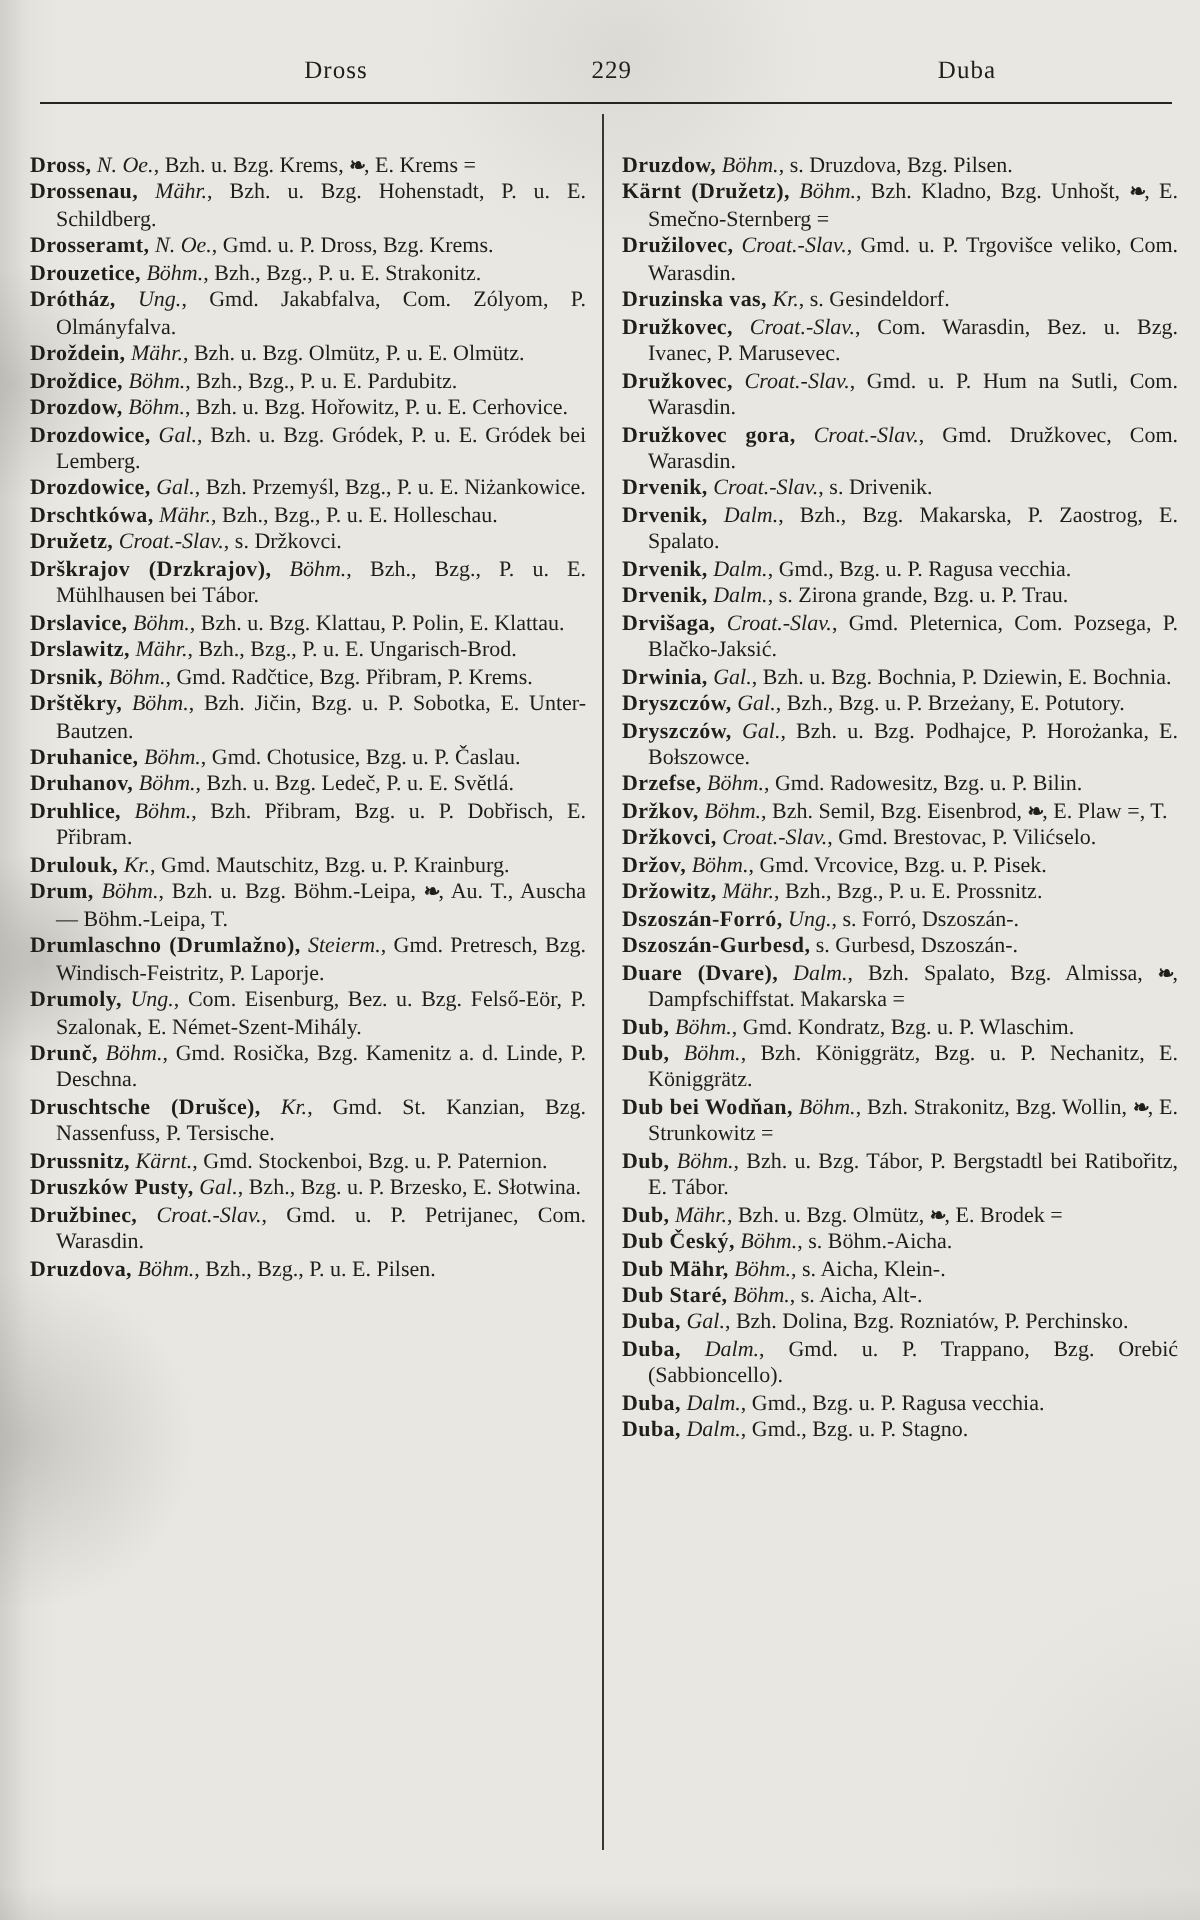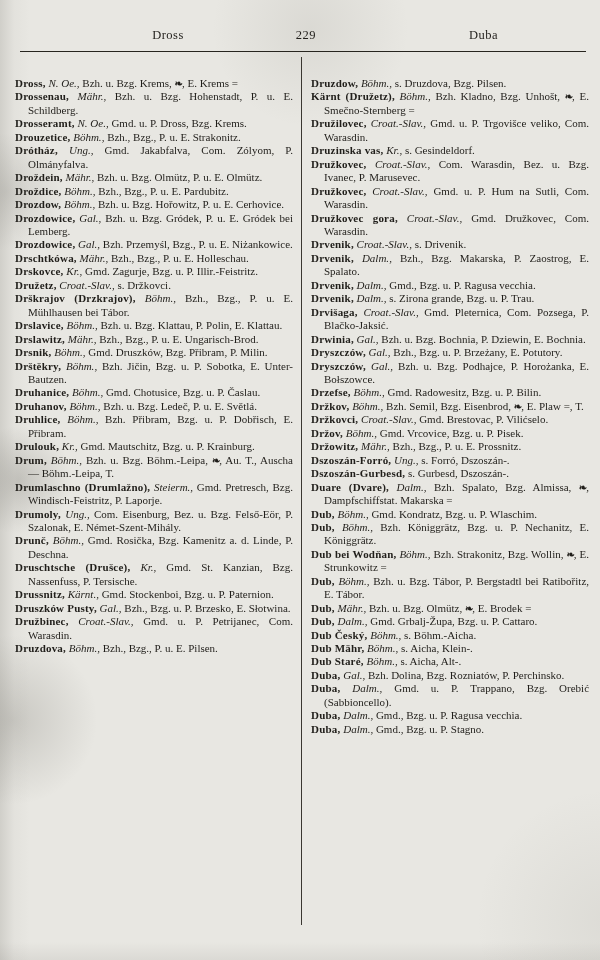--- a/index.html
+++ b/index.html
@@ -61,26 +61,25 @@
         <p class="entry"><b>Drossenau,</b> <i>Mähr.</i><span>, Bzh. u. Bzg. Hohenstadt, P. u. E. Schildberg.</span></p>
         <p class="entry"><b>Drosseramt,</b> <i>N. Oe.</i><span>, Gmd. u. P. Dross, Bzg. Krems.</span></p>
         <p class="entry"><b>Drouzetice,</b> <i>Böhm.</i><span>, Bzh., Bzg., P. u. E. Strakonitz.</span></p>
         <p class="entry"><b>Drótház,</b> <i>Ung.</i><span>, Gmd. Jakabfalva, Com. Zólyom, P. Olmányfalva.</span></p>
         <p class="entry"><b>Droždein,</b> <i>Mähr.</i><span>, Bzh. u. Bzg. Olmütz, P. u. E. Olmütz.</span></p>
         <p class="entry"><b>Droždice,</b> <i>Böhm.</i><span>, Bzh., Bzg., P. u. E. Pardubitz.</span></p>
         <p class="entry"><b>Drozdow,</b> <i>Böhm.</i><span>, Bzh. u. Bzg. Hořowitz, P. u. E. Cerhovice.</span></p>
         <p class="entry"><b>Drozdowice,</b> <i>Gal.</i><span>, Bzh. u. Bzg. Gródek, P. u. E. Gródek bei Lemberg.</span></p>
         <p class="entry"><b>Drozdowice,</b> <i>Gal.</i><span>, Bzh. Przemyśl, Bzg., P. u. E. Niżankowice.</span></p>
         <p class="entry"><b>Drschtkówa,</b> <i>Mähr.</i><span>, Bzh., Bzg., P. u. E. Holleschau.</span></p>
-        <p class="entry"><b>Drskovce,</b> <i>Kr.</i><span>, Gmd. Zagurje, Bzg. u. P. Illir.-Feistritz.</span></p>
         <p class="entry"><b>Družetz,</b> <i>Croat.-Slav.</i><span>, s. Držkovci.</span></p>
         <p class="entry"><b>Drškrajov (Drzkrajov),</b> <i>Böhm.</i><span>, Bzh., Bzg., P. u. E. Mühlhausen bei Tábor.</span></p>
         <p class="entry"><b>Drslavice,</b> <i>Böhm.</i><span>, Bzh. u. Bzg. Klattau, P. Polin, E. Klattau.</span></p>
         <p class="entry"><b>Drslawitz,</b> <i>Mähr.</i><span>, Bzh., Bzg., P. u. E. Ungarisch-Brod.</span></p>
-        <p class="entry"><b>Drsnik,</b> <i>Böhm.</i><span>, Gmd. Druszków, Bzg. Přibram, P. Milin.</span></p>
+        <p class="entry"><b>Drsnik,</b> <i>Böhm.</i><span>, Gmd. Radčtice, Bzg. Přibram, P. Krems.</span></p>
         <p class="entry"><b>Drštěkry,</b> <i>Böhm.</i><span>, Bzh. Jičin, Bzg. u. P. Sobotka, E. Unter-Bautzen.</span></p>
         <p class="entry"><b>Druhanice,</b> <i>Böhm.</i><span>, Gmd. Chotusice, Bzg. u. P. Časlau.</span></p>
         <p class="entry"><b>Druhanov,</b> <i>Böhm.</i><span>, Bzh. u. Bzg. Ledeč, P. u. E. Světlá.</span></p>
         <p class="entry"><b>Druhlice,</b> <i>Böhm.</i><span>, Bzh. Přibram, Bzg. u. P. Dobřisch, E. Přibram.</span></p>
         <p class="entry"><b>Drulouk,</b> <i>Kr.</i><span>, Gmd. Mautschitz, Bzg. u. P. Krainburg.</span></p>
         <p class="entry"><b>Drum,</b> <i>Böhm.</i><span>, Bzh. u. Bzg. Böhm.-Leipa, </span><span class="posthorn">❧</span><span>, Au. T., Auscha — Böhm.-Leipa, T.</span></p>
         <p class="entry"><b>Drumlaschno (Drumlažno),</b> <i>Steierm.</i><span>, Gmd. Pretresch, Bzg. Windisch-Feistritz, P. Laporje.</span></p>
         <p class="entry"><b>Drumoly,</b> <i>Ung.</i><span>, Com. Eisenburg, Bez. u. Bzg. Felső-Eör, P. Szalonak, E. Német-Szent-Mihály.</span></p>
         <p class="entry"><b>Drunč,</b> <i>Böhm.</i><span>, Gmd. Rosička, Bzg. Kamenitz a. d. Linde, P. Deschna.</span></p>
         <p class="entry"><b>Druschtsche (Drušce),</b> <i>Kr.</i><span>, Gmd. St. Kanzian, Bzg. Nassenfuss, P. Tersische.</span></p>
@@ -111,21 +110,20 @@
         <p class="entry"><b>Držov,</b> <i>Böhm.</i><span>, Gmd. Vrcovice, Bzg. u. P. Pisek.</span></p>
         <p class="entry"><b>Držowitz,</b> <i>Mähr.</i><span>, Bzh., Bzg., P. u. E. Prossnitz.</span></p>
         <p class="entry"><b>Dszoszán-Forró,</b> <i>Ung.</i><span>, s. Forró, Dszoszán-.</span></p>
         <p class="entry"><b>Dszoszán-Gurbesd,</b><span> s. Gurbesd, Dszoszán-.</span></p>
         <p class="entry"><b>Duare (Dvare),</b> <i>Dalm.</i><span>, Bzh. Spalato, Bzg. Almissa, </span><span class="posthorn">❧</span><span>, Dampfschiffstat. Makarska =</span></p>
         <p class="entry"><b>Dub,</b> <i>Böhm.</i><span>, Gmd. Kondratz, Bzg. u. P. Wlaschim.</span></p>
         <p class="entry"><b>Dub,</b> <i>Böhm.</i><span>, Bzh. Königgrätz, Bzg. u. P. Nechanitz, E. Königgrätz.</span></p>
         <p class="entry"><b>Dub bei Wodňan,</b> <i>Böhm.</i><span>, Bzh. Strakonitz, Bzg. Wollin, </span><span class="posthorn">❧</span><span>, E. Strunkowitz =</span></p>
         <p class="entry"><b>Dub,</b> <i>Böhm.</i><span>, Bzh. u. Bzg. Tábor, P. Bergstadtl bei Ratibořitz, E. Tábor.</span></p>
         <p class="entry"><b>Dub,</b> <i>Mähr.</i><span>, Bzh. u. Bzg. Olmütz, </span><span class="posthorn">❧</span><span>, E. Brodek =</span></p>
-        <p class="entry"><b>Dub,</b> <i>Dalm.</i><span>, Gmd. Grbalj-Župa, Bzg. u. P. Cattaro.</span></p>
         <p class="entry"><b>Dub Český,</b> <i>Böhm.</i><span>, s. Böhm.-Aicha.</span></p>
         <p class="entry"><b>Dub Mähr,</b> <i>Böhm.</i><span>, s. Aicha, Klein-.</span></p>
         <p class="entry"><b>Dub Staré,</b> <i>Böhm.</i><span>, s. Aicha, Alt-.</span></p>
         <p class="entry"><b>Duba,</b> <i>Gal.</i><span>, Bzh. Dolina, Bzg. Rozniatów, P. Perchinsko.</span></p>
         <p class="entry"><b>Duba,</b> <i>Dalm.</i><span>, Gmd. u. P. Trappano, Bzg. Orebić (Sabbioncello).</span></p>
         <p class="entry"><b>Duba,</b> <i>Dalm.</i><span>, Gmd., Bzg. u. P. Ragusa vecchia.</span></p>
         <p class="entry"><b>Duba,</b> <i>Dalm.</i><span>, Gmd., Bzg. u. P. Stagno.</span></p>
       </div>
   </div>
 

